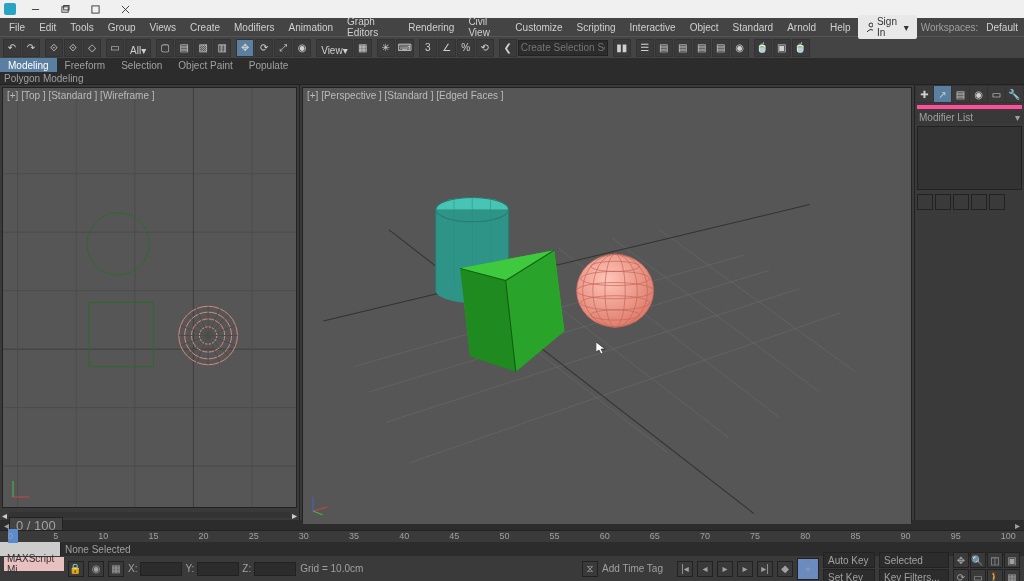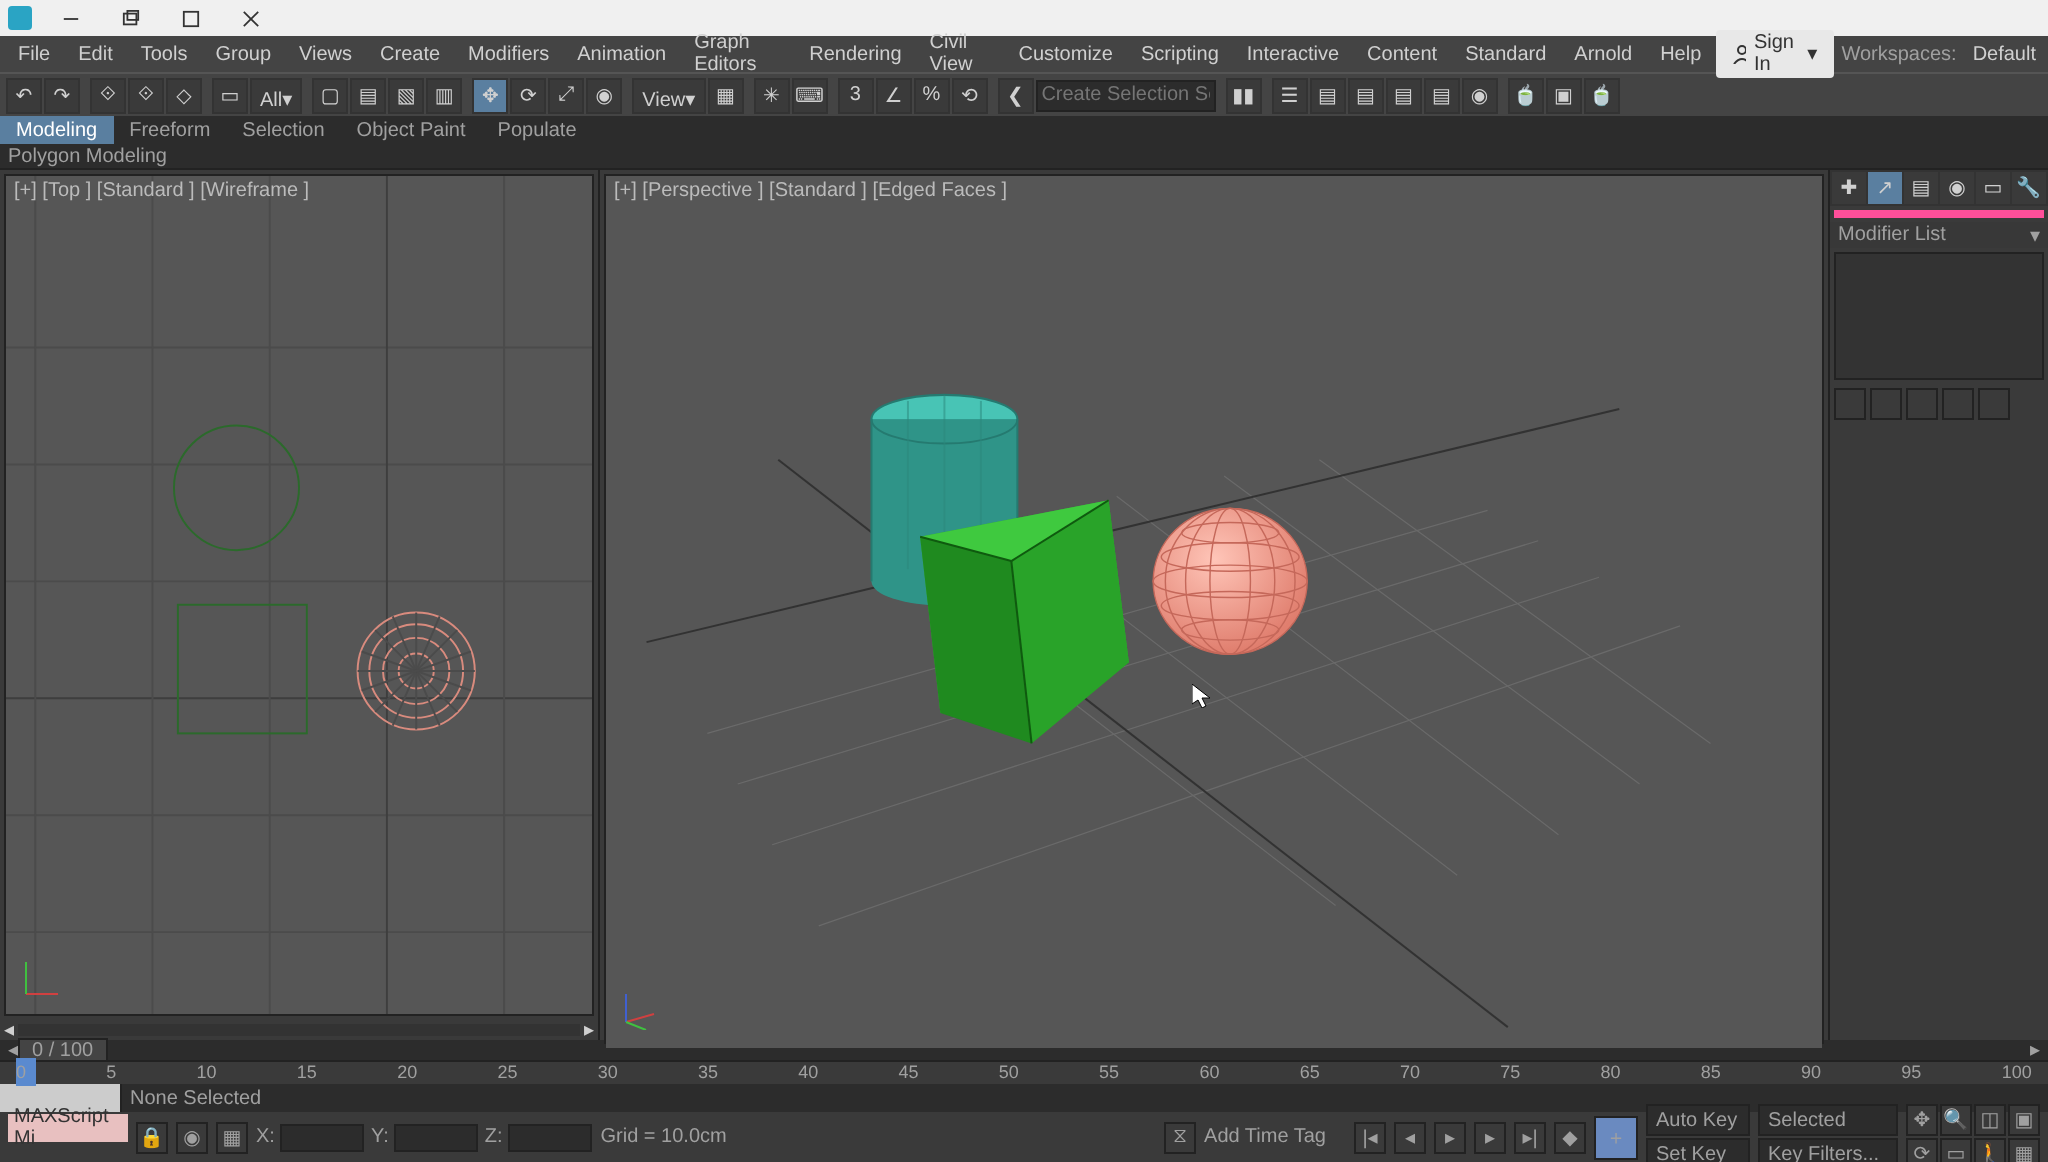--- a/index.html
+++ b/index.html
@@ -63,21 +63,21 @@
   .cmd-icons .ci{width:16px;height:16px;background:var(--bg-dark);border:1px solid #222;}
   
   .grid-top{position:absolute;inset:0;}
   .grid-top line{stroke:#4b4b4b;stroke-width:1;}
   .grid-top line.major{stroke:#3e3e3e;}
   
   .scene{position:absolute;inset:0;background:#565656;}
   
   
   .timeslider{height:10px;background:var(--bg-darker);display:flex;align-items:center;padding:0 4px;color:var(--text-dim);}
-  .timeslider .thumb{background:var(--bg);border:1px solid #222;padding:0 6px;font-size:10px;}
+  .timeslider .thumb{background:var(--bg);border:1px solid #222;padding:0 6px;font-size:13px;}
   .timeline{height:12px;background:var(--bg-dark);position:relative;border-top:1px solid #222;}
   .timeline .marks{position:absolute;inset:0;display:flex;justify-content:space-between;padding:0 8px;}
   .timeline .marks span{color:var(--text-dim);font-size:9px;}
   .timeline .cursor{position:absolute;left:8px;top:-2px;width:10px;height:14px;background:#5a8acf;}
   .status{height:14px;background:var(--bg-dark);display:flex;align-items:stretch;text-align:center;}
   .status .left{width:60px;background:#ccc;color:#333;padding:0 3px;display:flex;align-items:center;}
   .status .mid{flex:1;background:var(--bg-darker);color:var(--text-dim);padding:0 4px;display:flex;align-items:center;border-left:1px solid #222;} 
   .footer{height:25px;background:var(--bg-dark);display:flex;align-items:center;padding:0 4px;gap:4px;color:var(--text-dim);}
   .footer .left{width:60px;background:#e8c0c0;color:#333;height:14px;margin-top:-10px;padding:0 3px;display:flex;align-items:center;}
   .footer .prompt{flex:0 0 300px;background:var(--bg-darker);height:18px;display:flex;align-items:center;padding:0 4px;}
@@ -135,21 +135,21 @@
   <div class="m">Views</div>
   <div class="m">Create</div>
   <div class="m">Modifiers</div>
   <div class="m">Animation</div>
   <div class="m">Graph Editors</div>
   <div class="m">Rendering</div>
   <div class="m">Civil View</div>
   <div class="m">Customize</div>
   <div class="m">Scripting</div>
   <div class="m">Interactive</div>
-  <div class="m">Content</div>
+  <div class="m">Object</div>
   <div class="m">Standard</div>
   <div class="m">Arnold</div>
   <div class="m">Help</div>
   <div class="spacer"></div>
   <div class="signin">
     <svg width="10" height="10">
         <circle cx="5" cy="3" r="2" fill="none" stroke="#333"></circle>
         <path d="M1 10 Q5 5 9 10" fill="none" stroke="#333"></path>
       </svg>
     <span>Sign In</span>

